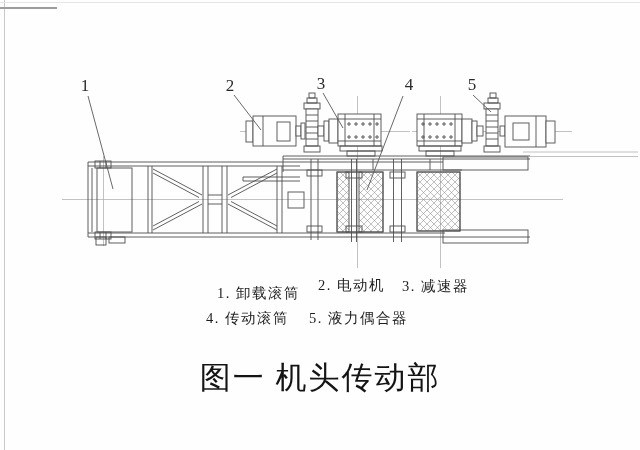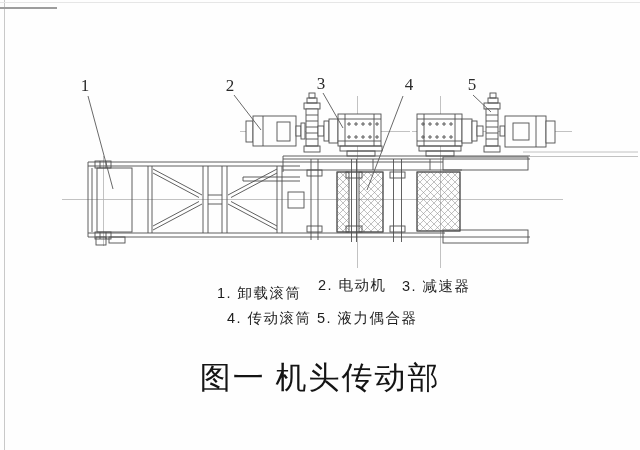--- a/index.html
+++ b/index.html
@@ -6,21 +6,21 @@
   .page{
     position:relative;width:640px;height:450px;background:#fefefe;
     overflow:hidden;font-family:"Liberation Serif", serif;
   }
   .page-edge-left{position:absolute;left:4px;top:0;width:1px;height:450px;background:#c9c9c9;}
   .page-edge-top{position:absolute;left:0;top:2px;width:640px;height:1px;background:#e6e6e6;}
   .page-corner-mark{position:absolute;left:0;top:7px;width:57px;height:2px;background:#9d9d9d;}
   svg{position:absolute;left:0;top:0;}
   .legend-item{
     position:absolute;font-size:14.5px;letter-spacing:1.5px;color:#1d1d1d;
-    white-space:nowrap;line-height:1;font-family:Liberation Sans, sans-serif;
+    white-space:nowrap;line-height:1;font-family:Liberation Serif, serif;
   }
   .caption{
     position:absolute;left:0;top:357px;width:640px;text-align:center;
     font-size:31px;letter-spacing:2px;color:#141414;white-space:nowrap;
     font-family:"Liberation Serif", serif;
   }
 </style>
 </head>
 <body>
 
@@ -179,18 +179,18 @@
       <text x="321" y="89">3</text>
       <text x="409" y="90">4</text>
       <text x="472" y="90">5</text>
     </g>
   </svg>
 
   <div>
     <span class="legend-item" style="left:217px;top:286px">1. 卸载滚筒</span>
     <span class="legend-item" style="left:318px;top:278px">2. 电动机</span>
     <span class="legend-item" style="left:402px;top:279px">3. 减速器</span>
-    <span class="legend-item" style="left:227px;top:311px">4. 传动滚筒</span>
-    <span class="legend-item" style="left:317px;top:311px">5. 液力偶合器</span>
+    <span class="legend-item" style="left:206px;top:311px">4. 传动滚筒</span>
+    <span class="legend-item" style="left:309px;top:311px">5. 液力偶合器</span>
   </div>
 
   <div class="caption">图一 机头传动部</div>
 </div>
 
 </body></html>

